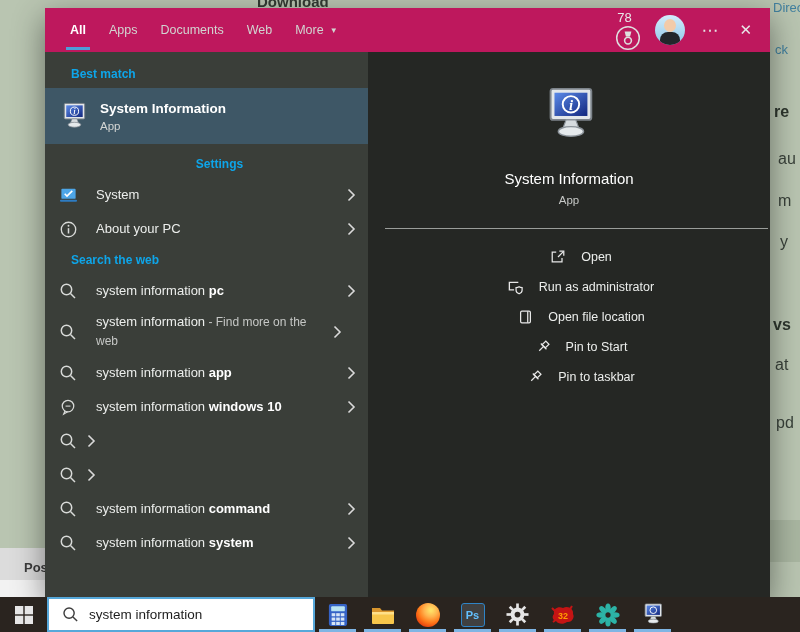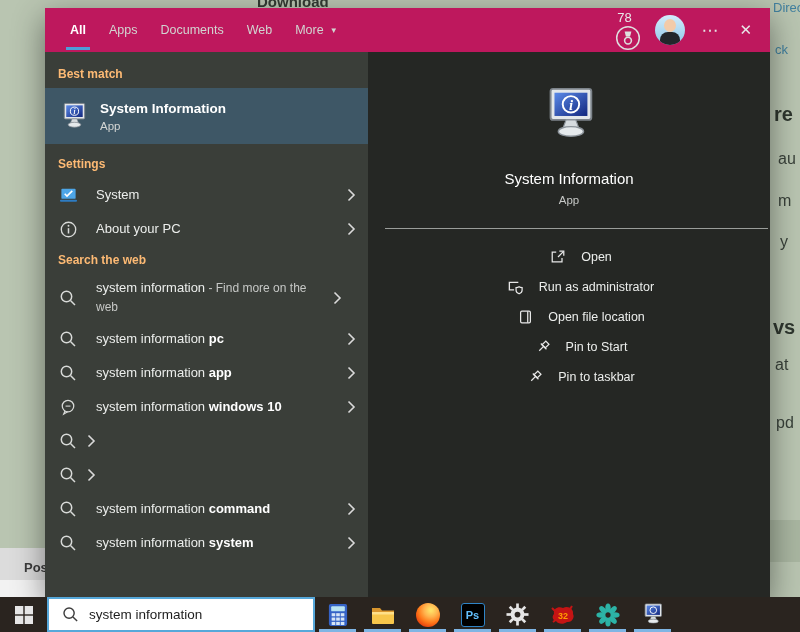--- a/index.html
+++ b/index.html
@@ -6,21 +6,21 @@
   html,body { width:800px; height:632px; }
   body {
     position:relative; overflow:hidden;
     background:#b9c5b1;
     font-family:"Liberation Sans", sans-serif;
   }
 
   
   .bg-frag { position:absolute; color:#39413a; font-size:16px; z-index:1; white-space:nowrap; }
   .bg-frag.link { color:#41809f; font-size:13px; }
-  .bg-frag.h { font-weight:bold; font-size:20px; color:#2f372f; }
+  .bg-frag.h { font-weight:bold; font-size:16px; color:#2f372f; }
   .bg-top-text { position:absolute; left:257px; top:-7px; font-size:15px; font-weight:bold; color:#333b33; z-index:1; }
   .bg-band-right { position:absolute; left:770px; top:520px; width:30px; height:42px; background:#a9b6a1; z-index:1; }
   .bg-band-left { position:absolute; left:0; top:548px; width:45px; height:49px; background:#dcdcdc; z-index:1; }
   .bg-band-left2 { position:absolute; left:0; top:580px; width:45px; height:17px; background:#f2f2f2; z-index:1; }
   .bg-pos { position:absolute; left:24px; top:560px; font-size:13px; font-weight:bold; color:#3c3c3c; z-index:2; }
 
   
   #flyout {
     position:absolute; left:45px; top:8px; width:725px; height:589px;
     display:flex; flex-direction:column; z-index:5;
@@ -45,21 +45,21 @@
     border-radius:50%; background:#f3cba9; }
   .avatar::after { content:""; position:absolute; left:5px; top:17px; width:20px; height:14px;
     border-radius:8px 8px 0 0; background:#23262b; }
   .ellipsis { font-size:17px; color:#e4e4e4; margin-right:20px; letter-spacing:1px; }
   .closex { font-size:15px; color:#e8e8e8; }
 
   .fly-body { flex:1; display:flex; min-height:0; }
   .left-pane { width:323px; background:#3a3e39; padding-top:8px; flex:none; }
   .right-pane { flex:1; background:#252724; display:flex; flex-direction:column; }
 
-  .sect-label { font-size:12px; font-weight:bold; color:#fdba74; padding:7px 0 7px 13px; }
+  .sect-label { font-size:12px; font-weight:bold; color:#0ea5e9; padding:7px 0 7px 26px; }
   .bm-row { height:56px; background:#3e5766; display:flex; align-items:center; padding-left:13px; }
   .bm-text { margin-left:11px; }
   .bm-title { font-size:13.5px; font-weight:bold; color:#ffffff; }
   .bm-sub { font-size:11.5px; color:#d4d6d4; margin-top:4px; }
 
   .item { min-height:34px; display:flex; align-items:center; padding:0 12px 0 13px; }
   .item .ic { width:20px; display:flex; justify-content:center; flex:none; }
   .item .lbl { margin-left:18px; font-size:13px; color:#eceeec; flex:1; line-height:1.45; }
   .item .lbl b { color:#ffffff; }
   .item .muted { font-size:12px; color:#c6c8c6; }
@@ -80,21 +80,21 @@
   
   #taskbar { position:absolute; left:0; bottom:0; width:800px; height:35px;
     background:#2a241f; display:flex; align-items:stretch; z-index:10; }
   .win-btn { width:47px; display:flex; align-items:center; justify-content:center; }
   .tb-search { width:268px; background:#ffffff; border:2px solid #56a8da;
     display:flex; align-items:center; padding-left:13px; }
   .tb-search input { border:none; outline:none; font-size:13.5px; color:#1d1d1d; width:210px;
     margin-left:10px; font-family:"Liberation Sans",sans-serif; background:transparent; }
   .slot { width:45px; position:relative; display:flex; align-items:center; justify-content:center; }
   .slot::after { content:""; position:absolute; left:4px; right:4px; bottom:0; height:3px; background:#7fb5e4; }
-  .ps-badge { width:24px; height:24px; background:#000000; border:1px solid #2f84c6; border-radius:3px;
+  .ps-badge { width:24px; height:24px; background:#404040; border:1px solid #2f84c6; border-radius:3px;
     display:flex; align-items:center; justify-content:center; font-size:11px; font-weight:bold; color:#63c1ff; }
   .ff-circle { width:24px; height:24px; border-radius:50%;
     background:radial-gradient(circle at 62% 30%, #ffe066 5%, #ffb24d 30%, #ff7a1a 55%, #e8420e 78%, #c11a4b 95%); }
 </style>
 </head>
 <body>
 
 <span class="bg-top-text">Download</span>
 <span class="bg-frag link" style="left:773px; top:0px;">Direc</span>
 <span class="bg-frag link" style="left:775px; top:42px;">ck</span>
@@ -168,21 +168,21 @@
             <path d="M29 37 h10 l3 8 h-16 z" fill="#d6dbdf" stroke="#8b9299" stroke-width="1.2"></path>
             <ellipse cx="34" cy="49" rx="13" ry="5" fill="#e6eaed" stroke="#8b9299" stroke-width="1.5"></ellipse>
           </svg>
         </span>
         <div class="bm-text">
           <div class="bm-title">System Information</div>
           <div class="bm-sub">App</div>
         </div>
       </div>
 
-      <div class="sect-label" style="margin-top:6px;">Settings</div>
+      <div class="sect-label" style="margin-top:6px;text-align:center;">Settings</div>
 
       <div class="item">
         <span class="ic">
           <svg width="19" height="19" viewBox="0 0 20 20">
             <rect x="2.5" y="3" width="15" height="10.5" rx="1" fill="#4da6e8"></rect>
             <path d="M6 8.2 l2.4 2.4 L14 5.2" stroke="#ffffff" stroke-width="1.7" fill="none"></path>
             <rect x="1" y="14.5" width="18" height="2.2" rx="1.1" fill="#2e7cc2"></rect>
           </svg>
         </span>
         <span class="lbl">System</span>
@@ -204,43 +204,43 @@
         <span class="lbl">About your PC</span>
         <span class="chev">
           <svg width="10" height="14" viewBox="0 0 10 14">
               <path d="M2.5 1.5 L8 7 L2.5 12.5" stroke="#dadada" stroke-width="1.6" fill="none"></path>
             </svg>
         </span>
       </div>
 
       <div class="sect-label" style="">Search the web</div>
 
+      <div class="item">
+        <span class="ic">
+          <svg width="18" height="18" viewBox="0 0 18 18">
+              <circle cx="7.5" cy="7.5" r="5.2" stroke="#d8dad8" stroke-width="1.5" fill="none"></circle>
+              <line x1="11.5" y1="11.5" x2="16" y2="16" stroke="#d8dad8" stroke-width="1.5"></line>
+            </svg>
+        </span>
+        <span class="lbl"><span>system information </span><b>pc</b></span>
+        <span class="chev">
+          <svg width="10" height="14" viewBox="0 0 10 14">
+              <path d="M2.5 1.5 L8 7 L2.5 12.5" stroke="#dadada" stroke-width="1.6" fill="none"></path>
+            </svg>
+        </span>
+      </div>
+
       <div class="item tall">
         <span class="ic">
           <svg width="18" height="18" viewBox="0 0 18 18">
               <circle cx="7.5" cy="7.5" r="5.2" stroke="#d8dad8" stroke-width="1.5" fill="none"></circle>
               <line x1="11.5" y1="11.5" x2="16" y2="16" stroke="#d8dad8" stroke-width="1.5"></line>
             </svg>
         </span>
         <span class="lbl"><span>system information</span><span class="muted"> - Find more on the web</span></span>
-        <span class="chev">
-          <svg width="10" height="14" viewBox="0 0 10 14">
-              <path d="M2.5 1.5 L8 7 L2.5 12.5" stroke="#dadada" stroke-width="1.6" fill="none"></path>
-            </svg>
-        </span>
-      </div>
-
-      <div class="item">
-        <span class="ic">
-          <svg width="18" height="18" viewBox="0 0 18 18">
-              <circle cx="7.5" cy="7.5" r="5.2" stroke="#d8dad8" stroke-width="1.5" fill="none"></circle>
-              <line x1="11.5" y1="11.5" x2="16" y2="16" stroke="#d8dad8" stroke-width="1.5"></line>
-            </svg>
-        </span>
-        <span class="lbl"><span>system information </span><b>pc</b></span>
         <span class="chev">
           <svg width="10" height="14" viewBox="0 0 10 14">
               <path d="M2.5 1.5 L8 7 L2.5 12.5" stroke="#dadada" stroke-width="1.6" fill="none"></path>
             </svg>
         </span>
       </div>
 
       <div class="item">
         <span class="ic">
           <svg width="18" height="18" viewBox="0 0 18 18">

